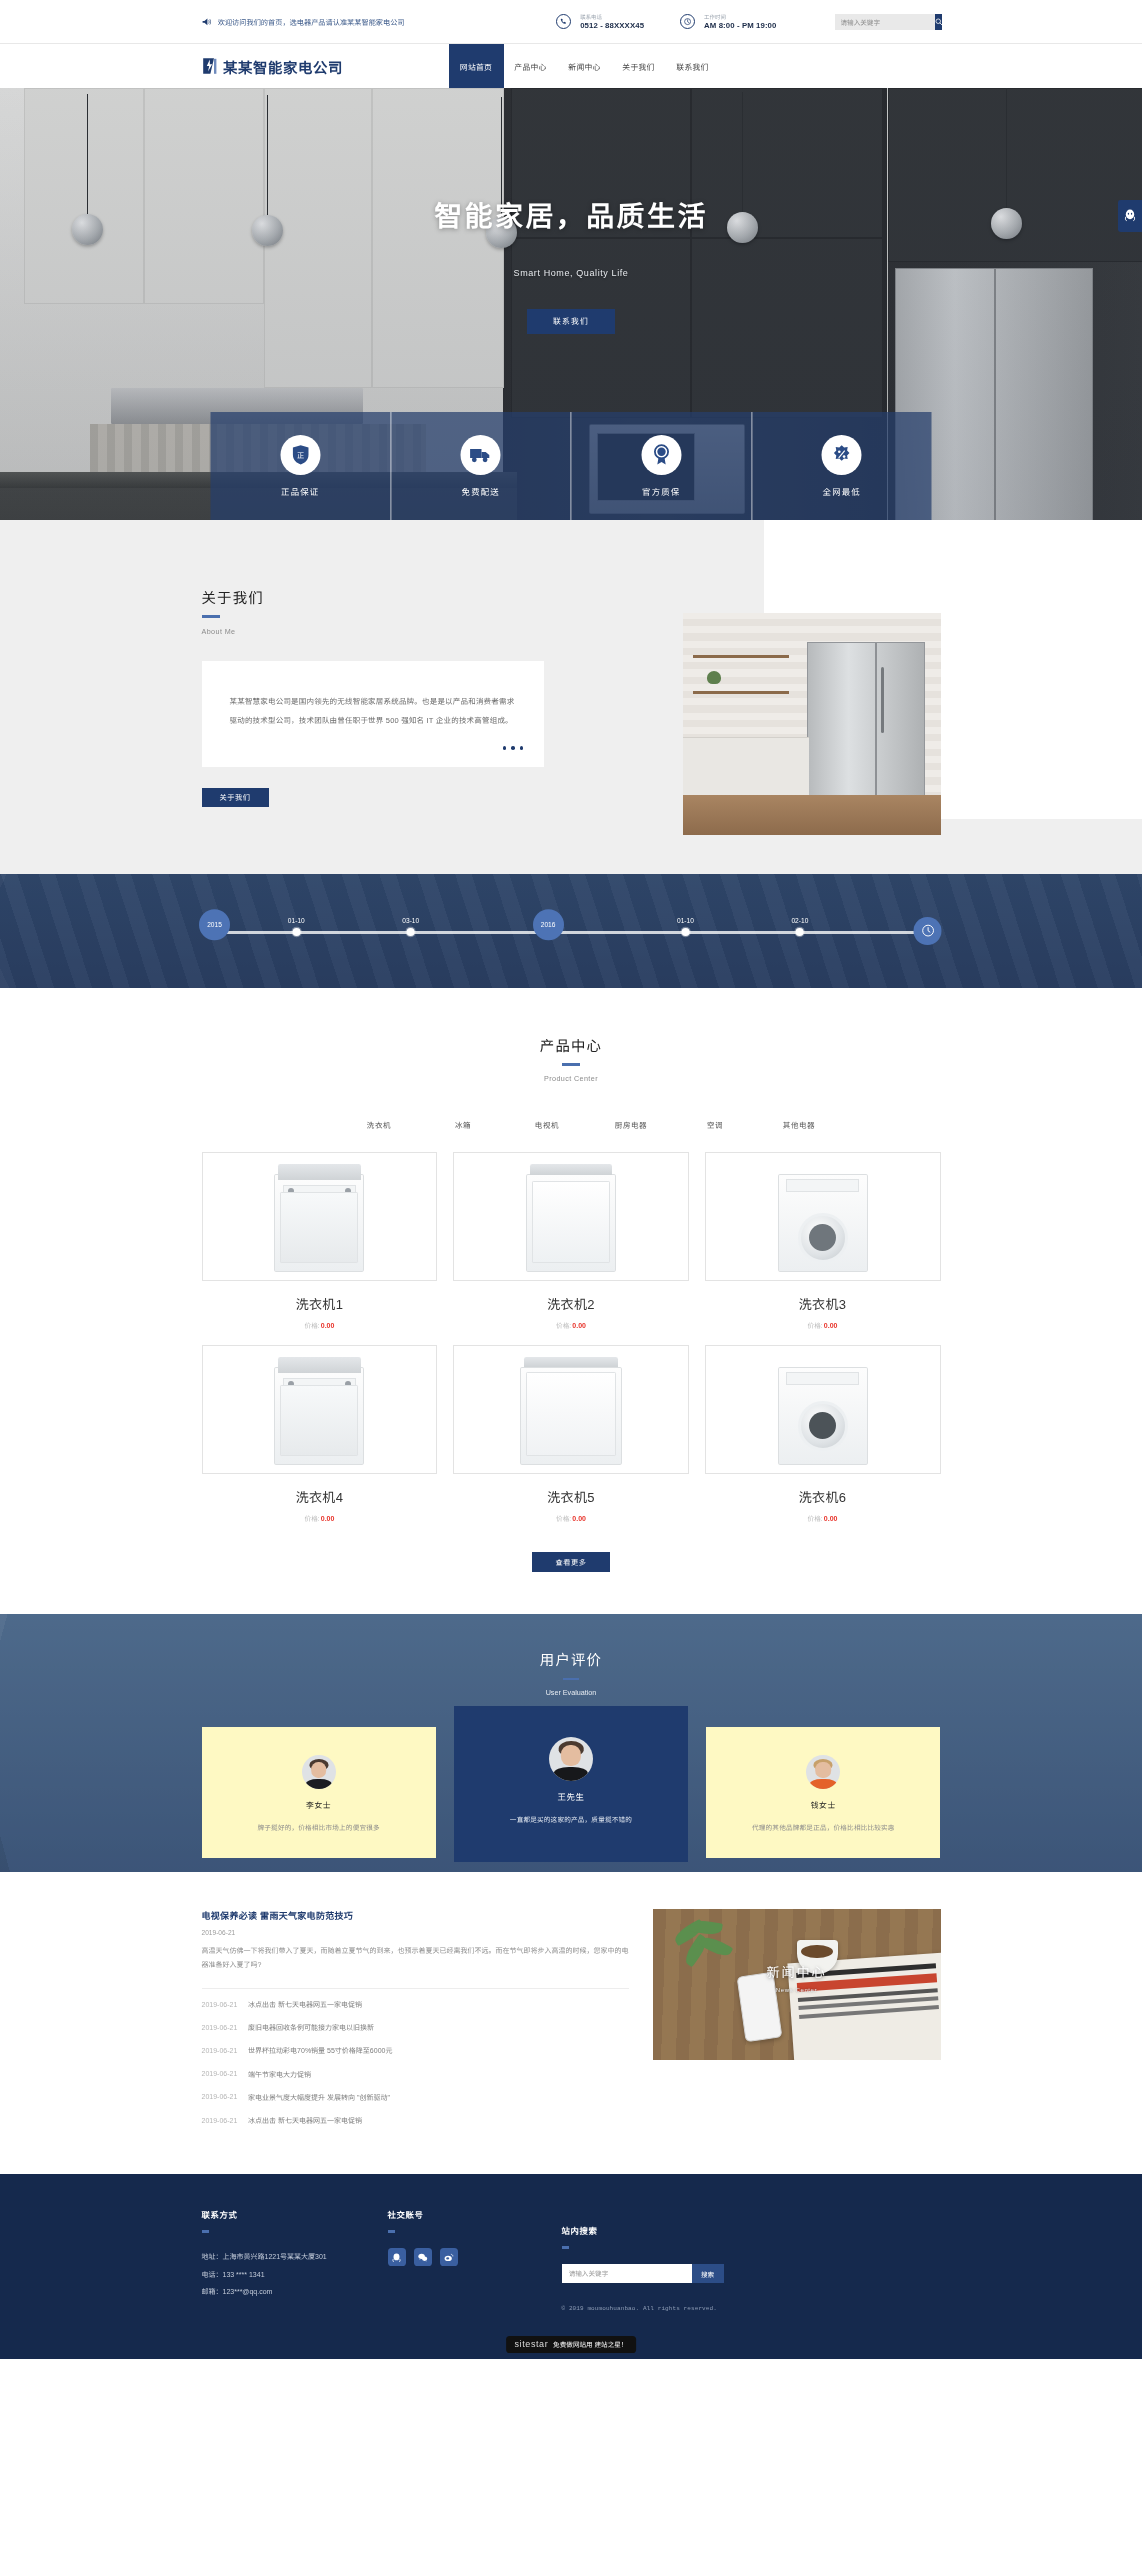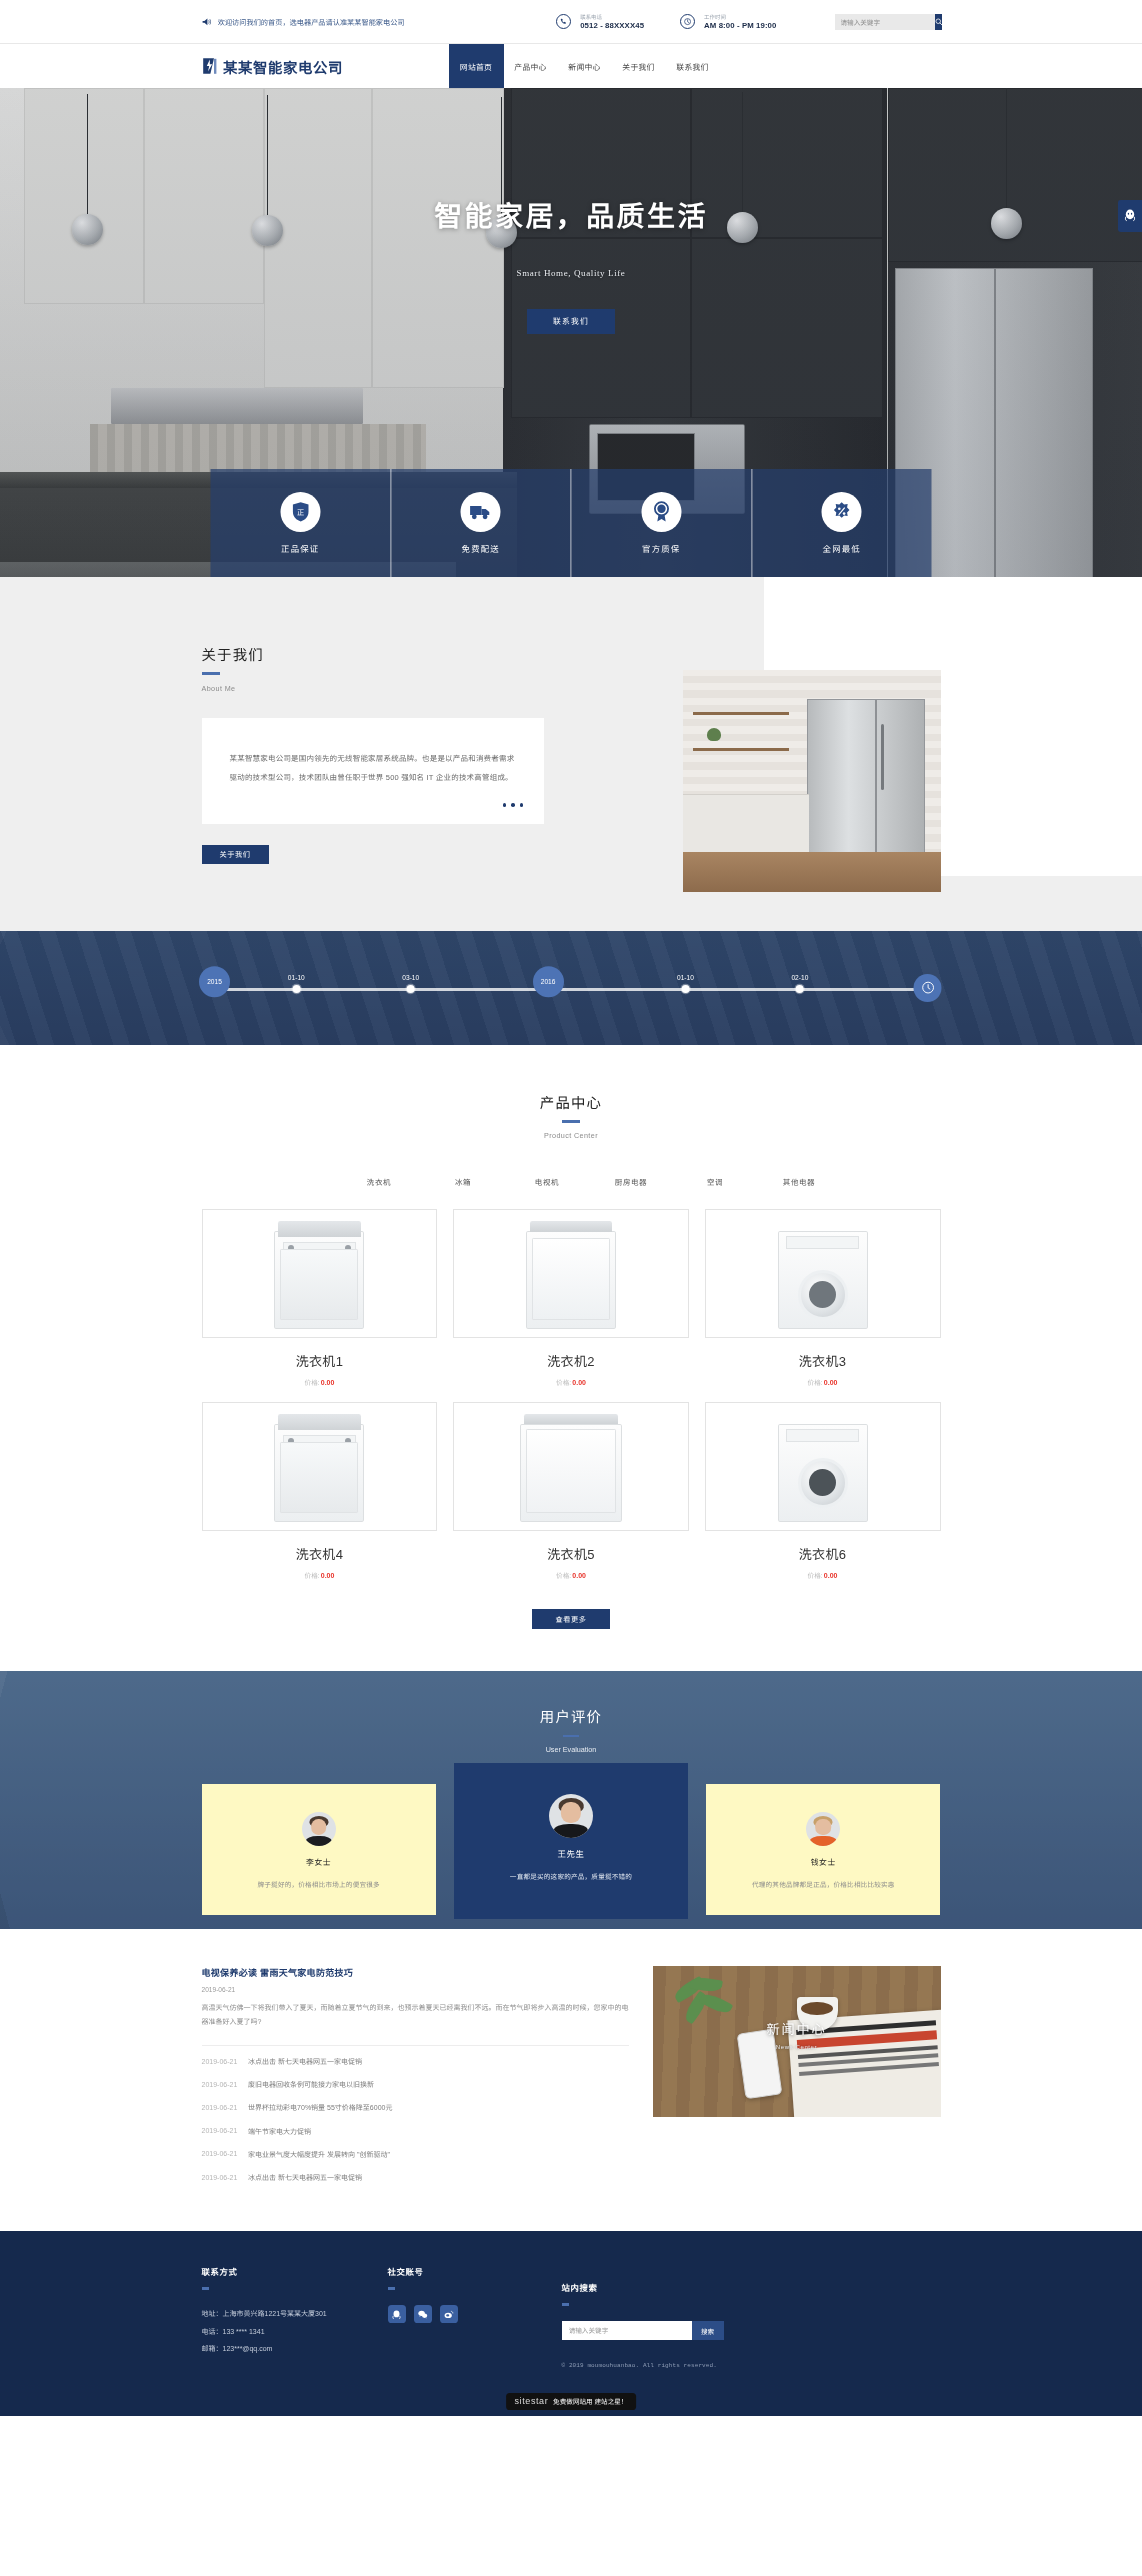--- a/index.html
+++ b/index.html
@@ -47,21 +47,21 @@
   .nav{display:flex;align-items:stretch;flex:1;}
   .nav a{
     display:flex;align-items:center;justify-content:center;
     width:54px;height:44px;font-size:7.8px;color:#444;text-decoration:none;
     letter-spacing:0.3px;
   }
   .nav a.active{background:#1f3b6e;color:#fff;width:55px;}
 
   
   .hero{
-    height:489px;position:relative;overflow:hidden;
+    height:432px;position:relative;overflow:hidden;
     background:linear-gradient(180deg,#d9dad8 0%,#c9cbc8 100%);
   }
   .hero-img{position:absolute;inset:0;}
   
   .k-wallL{position:absolute;left:0;top:0;width:601px;height:408px;background:linear-gradient(180deg,#ececea,#dcdcd9);}
   .k-dark{position:absolute;left:503px;top:0;width:384px;height:529px;background:linear-gradient(90deg,#2f3134,#3a3d40 40%,#2a2c2f);}
   .k-darkright{position:absolute;left:888px;top:0;width:255px;height:529px;background:linear-gradient(90deg,#313336,#3c3f42);}
   .k-cab{position:absolute;background:#e5e5e2;border:0.6px solid #d4d4d1;}
   .k-dcab{position:absolute;background:#35383b;border:0.6px solid #2a2c2f;}
   .k-counter{position:absolute;left:0;top:384px;width:517px;height:15.6px;background:linear-gradient(180deg,#5d5f5c,#3f4140);}
@@ -76,21 +76,21 @@
   .k-micro{position:absolute;left:589px;top:336px;width:156px;height:90px;background:linear-gradient(180deg,#c9ccce,#9ea1a3);border:1.8px solid #7d8082;border-radius:1.8px;}
   .k-micro:after{content:"";position:absolute;left:7.2px;top:8.4px;width:96px;height:66px;background:#2a2b2c;border:1.2px solid #8f9294;}
   .k-island{position:absolute;left:0;top:474px;width:456px;height:54px;background:linear-gradient(180deg,#6e7170,#4c4e4d);}
   .lamp{position:absolute;width:31px;height:31px;border-radius:50%;
     background:radial-gradient(circle at 32% 28%,#f6f7f8,#b9bdc0 55%,#80858a);
     box-shadow:0 1.8px 3.6px rgba(0,0,0,.28);}
   .lamp .cord{position:absolute;left:15px;top:-120px;width:1.2px;height:120px;background:#2d3033;}
   .hero-shade{position:absolute;inset:0;background:linear-gradient(180deg,rgba(20,28,45,.10),rgba(20,28,45,.18));}
   .hero-center{position:absolute;left:0;right:0;top:106px;text-align:center;z-index:4;}
   .hero-title{font-size:28px;color:#fff;font-weight:bold;letter-spacing:2.4px;text-shadow:0 1.2px 4.8px rgba(0,0,0,.35);}
-  .hero-sub{margin-top:34px;font-size:9px;color:#e8ebef;letter-spacing:0.6px;text-shadow:0 0.6px 2.4px rgba(0,0,0,.4);font-family:Liberation Serif, serif;}
+  .hero-sub{margin-top:34px;font-size:9px;color:#e8ebef;letter-spacing:0.6px;text-shadow:0 0.6px 2.4px rgba(0,0,0,.4);}
   .hero-btn{
     display:inline-block;margin-top:31px;background:#1f3b6e;color:#fff;border:none;
     padding:0 26.4px;height:25px;line-height:25px;font-size:7.8px;cursor:pointer;letter-spacing:1.2px;
     font-family:"Liberation Sans",sans-serif;
   }
   .side-tab{
     position:absolute;right:0;top:112px;width:24px;height:32px;background:#1f3b6e;z-index:30;
     display:flex;align-items:center;justify-content:center;border-radius:2.4px 0 0 2.4px;
   }
 

